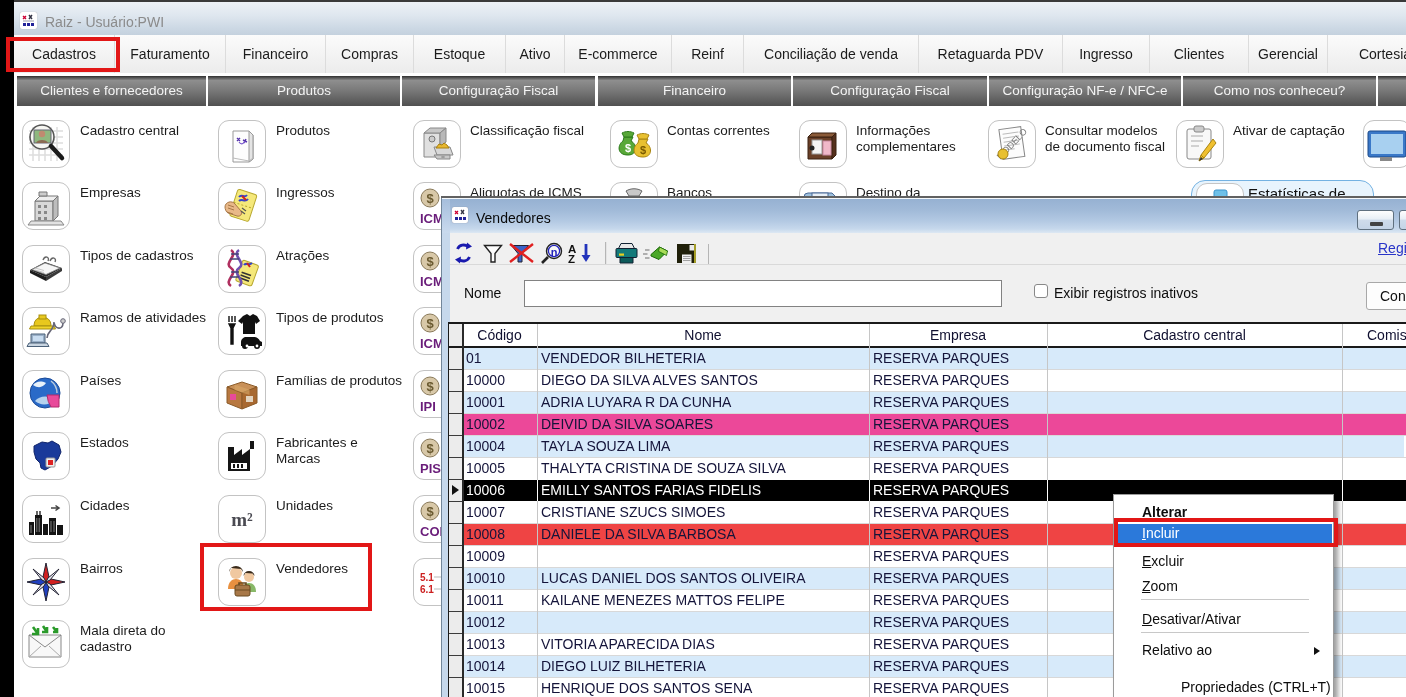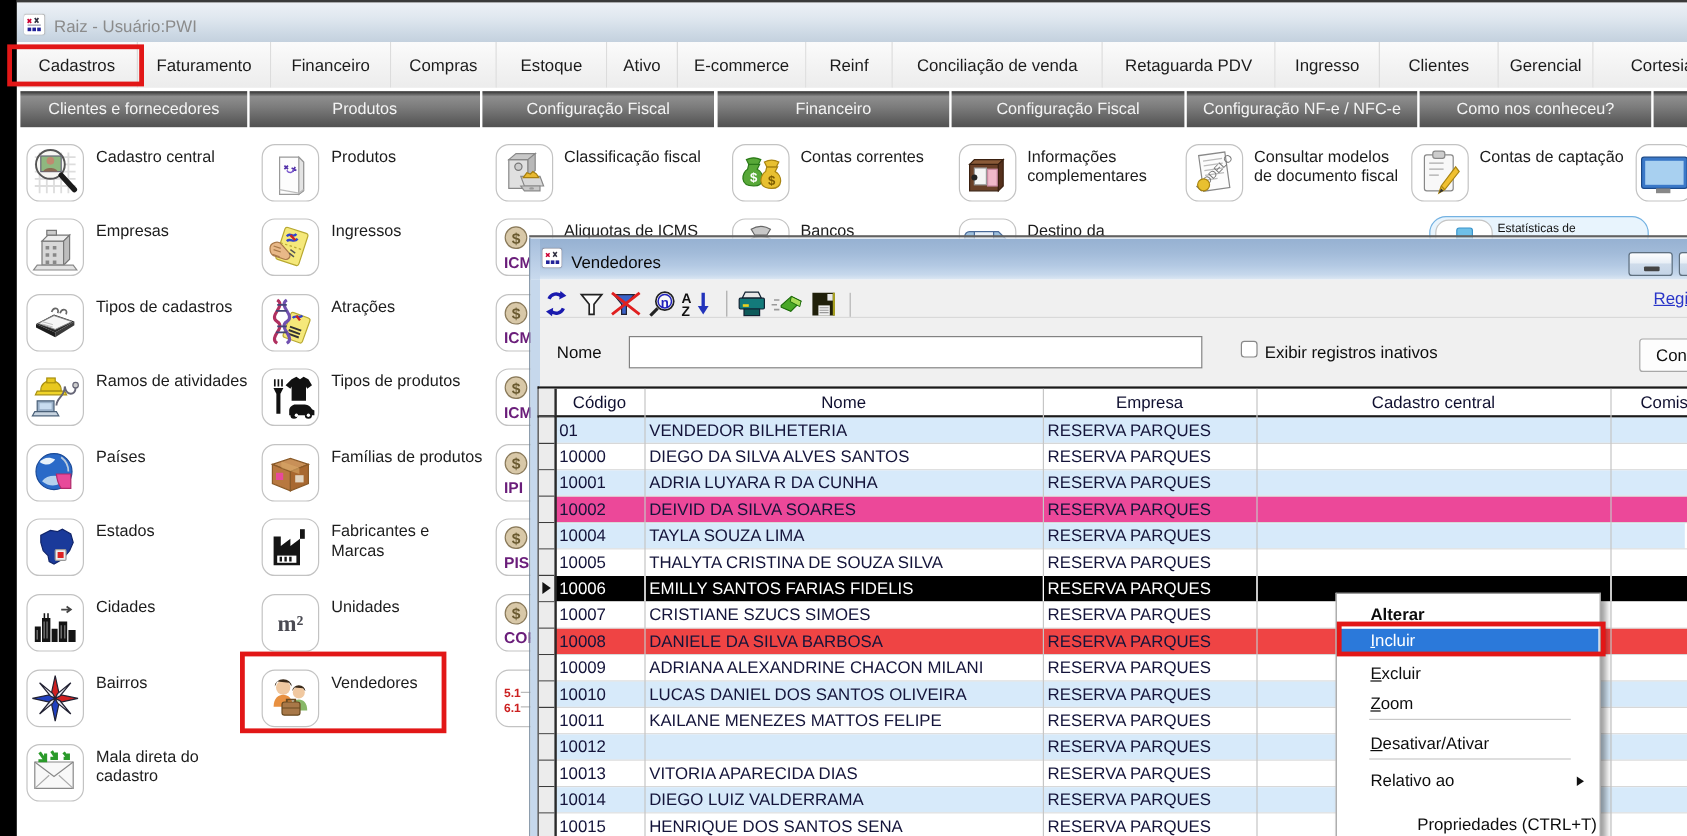--- a/index.html
+++ b/index.html
@@ -306,21 +306,21 @@
     </svg></div>
 <div class="lab" style="left:1045px;top:123px;">Consultar modelos<br>de documento fiscal</div>
 <div class="tile" style="left:1176px;top:120px;"><svg width="46" height="46" viewBox="0 0 46 46">
       <rect x="10" y="8" width="24" height="30" rx="2" fill="#f8f8f8" stroke="#888"></rect>
       <rect x="17" y="5" width="10" height="6" rx="2" fill="#ccc" stroke="#888"></rect>
       <path d="M14 15 h12 M14 20 h12 M14 25 h8" stroke="#aaa"></path>
       <path d="M36 18 L24 34 l-2 6 5-3 L39 22z" fill="#f0c030" stroke="#a88410"></path>
       <path d="M24 34 l3 3" stroke="#a88410"></path>
       <path d="M22 40 l2-4 2 2z" fill="#333"></path>
     </svg></div>
-<div class="lab" style="left:1233px;top:123px;">Contas de captação</div>
+<div class="lab" style="left:1233px;top:123px;">Ativar de captação</div>
 <div class="tile" style="left:1363px;top:120px;"><svg width="46" height="46" viewBox="0 0 46 46">
       <rect x="4" y="10" width="38" height="26" rx="2" fill="#3a78c8" stroke="#1a4888"></rect>
       <rect x="7" y="13" width="32" height="20" fill="#a8d0f0"></rect>
       <rect x="16" y="36" width="12" height="4" fill="#888"></rect>
     </svg></div>
 <div class="abs" id="redbox-ven"></div>
 
 <div class="abs" id="win" style="left:441px;top:196px;width:965px;height:501px;z-index:10;font-family:'Liberation Sans',sans-serif;">
  <div class="abs" style="left:0;top:0;width:965px;height:2px;background:#616161;"></div>
  <div class="abs" style="left:0;top:2px;width:965px;height:1px;background:#f4f8fb;"></div>
@@ -476,21 +476,20 @@
 <div class="abs" style="left:8px;top:306px;width:13px;height:21px;background:#ececec;border-bottom:1px solid #3c3c3c;box-sizing:content-box;"></div>
 <div class="abs" style="left:21px;top:328px;width:944px;height:21px;background:#ef4444;color:#14143a;font-size:14px;line-height:21px;">
       <span class="abs" style="left:4px;">10008</span>
       <span class="abs" style="left:79px;white-space:nowrap;">DANIELE DA SILVA BARBOSA</span>
       <span class="abs" style="left:411px;">RESERVA PARQUES</span>
     </div>
 <div class="abs" style="left:21px;top:349px;width:944px;height:1px;background:#d8d8d8;"></div>
 <div class="abs" style="left:8px;top:328px;width:13px;height:21px;background:#ececec;border-bottom:1px solid #3c3c3c;box-sizing:content-box;"></div>
 <div class="abs" style="left:21px;top:350px;width:944px;height:21px;background:#ffffff;color:#14143a;font-size:14px;line-height:21px;">
       <span class="abs" style="left:4px;">10009</span>
-      <span class="abs" style="left:79px;white-space:nowrap;">ADRIANA ALEXANDRINE CHACON MILANI</span>
       <span class="abs" style="left:411px;">RESERVA PARQUES</span>
     </div>
 <div class="abs" style="left:21px;top:371px;width:944px;height:1px;background:#d8d8d8;"></div>
 <div class="abs" style="left:8px;top:350px;width:13px;height:21px;background:#ececec;border-bottom:1px solid #3c3c3c;box-sizing:content-box;"></div>
 <div class="abs" style="left:21px;top:372px;width:944px;height:21px;background:#d7eafa;color:#14143a;font-size:14px;line-height:21px;">
       <span class="abs" style="left:4px;">10010</span>
       <span class="abs" style="left:79px;white-space:nowrap;">LUCAS DANIEL DOS SANTOS OLIVEIRA</span>
       <span class="abs" style="left:411px;">RESERVA PARQUES</span>
     </div>
 <div class="abs" style="left:21px;top:393px;width:944px;height:1px;background:#d8d8d8;"></div>
@@ -510,21 +509,21 @@
 <div class="abs" style="left:8px;top:416px;width:13px;height:21px;background:#ececec;border-bottom:1px solid #3c3c3c;box-sizing:content-box;"></div>
 <div class="abs" style="left:21px;top:438px;width:944px;height:21px;background:#ffffff;color:#14143a;font-size:14px;line-height:21px;">
       <span class="abs" style="left:4px;">10013</span>
       <span class="abs" style="left:79px;white-space:nowrap;">VITORIA APARECIDA DIAS</span>
       <span class="abs" style="left:411px;">RESERVA PARQUES</span>
     </div>
 <div class="abs" style="left:21px;top:459px;width:944px;height:1px;background:#d8d8d8;"></div>
 <div class="abs" style="left:8px;top:438px;width:13px;height:21px;background:#ececec;border-bottom:1px solid #3c3c3c;box-sizing:content-box;"></div>
 <div class="abs" style="left:21px;top:460px;width:944px;height:21px;background:#d7eafa;color:#14143a;font-size:14px;line-height:21px;">
       <span class="abs" style="left:4px;">10014</span>
-      <span class="abs" style="left:79px;white-space:nowrap;">DIEGO LUIZ VALDERRAMA</span>
+      <span class="abs" style="left:79px;white-space:nowrap;">DIEGO LUIZ BILHETERIA</span>
       <span class="abs" style="left:411px;">RESERVA PARQUES</span>
     </div>
 <div class="abs" style="left:21px;top:481px;width:944px;height:1px;background:#d8d8d8;"></div>
 <div class="abs" style="left:8px;top:460px;width:13px;height:21px;background:#ececec;border-bottom:1px solid #3c3c3c;box-sizing:content-box;"></div>
 <div class="abs" style="left:21px;top:482px;width:944px;height:21px;background:#ffffff;color:#14143a;font-size:14px;line-height:21px;">
       <span class="abs" style="left:4px;">10015</span>
       <span class="abs" style="left:79px;white-space:nowrap;">HENRIQUE DOS SANTOS SENA</span>
       <span class="abs" style="left:411px;">RESERVA PARQUES</span>
     </div>
 
@@ -540,21 +539,21 @@
 <div class="abs" style="left:606px;top:284px;width:1px;height:21px;background:#fff;"></div>
 <div class="abs" style="left:901px;top:284px;width:1px;height:21px;background:#fff;"></div>
 </div>
 
 <div class="abs" style="left:1191px;top:180px;width:183px;height:30px;background:#e8f4fd;border:1px solid #74b2e2;border-radius:14px;z-index:8;box-sizing:border-box;">
  <div class="abs" style="left:4px;top:2px;width:46px;height:46px;border:1px solid #c5c5c5;border-radius:11px;background:#fff;">
   <svg width="46" height="46">
         <rect x="17" y="6" width="13" height="13" rx="2" fill="#6ec0e8" stroke="#3a94cc"></rect>
       </svg>
  </div>
- <span class="abs" style="left:56px;top:4px;font-size:10px;color:#111;">Estatísticas de</span>
+ <span class="abs" style="left:56px;top:4px;font-size:15px;color:#111;">Estatísticas de</span>
 </div>
 
 <div class="abs" id="cmenu" style="left:1113px;top:494px;width:221px;height:203px;background:#fff;border:1px solid #9b9b9b;border-bottom:none;box-shadow:4px 4px 5px rgba(0,0,0,0.38);z-index:20;box-sizing:border-box;font-size:14px;color:#0d0d0d;">
  <span class="abs" style="left:28px;top:9px;font-weight:bold;">Alterar</span>
  <div class="abs" style="left:2px;top:29px;width:216px;height:20px;background:#2b79da;">
    <span class="abs" style="left:26px;top:1px;color:#fff;"><u>I</u>ncluir</span>
  </div>
  <span class="abs" style="left:28px;top:58px;"><u>E</u>xcluir</span>
  <span class="abs" style="left:28px;top:83px;"><u>Z</u>oom</span>
  <div class="abs" style="left:27px;top:104px;width:168px;height:1px;background:#c8c8c8;"></div>

